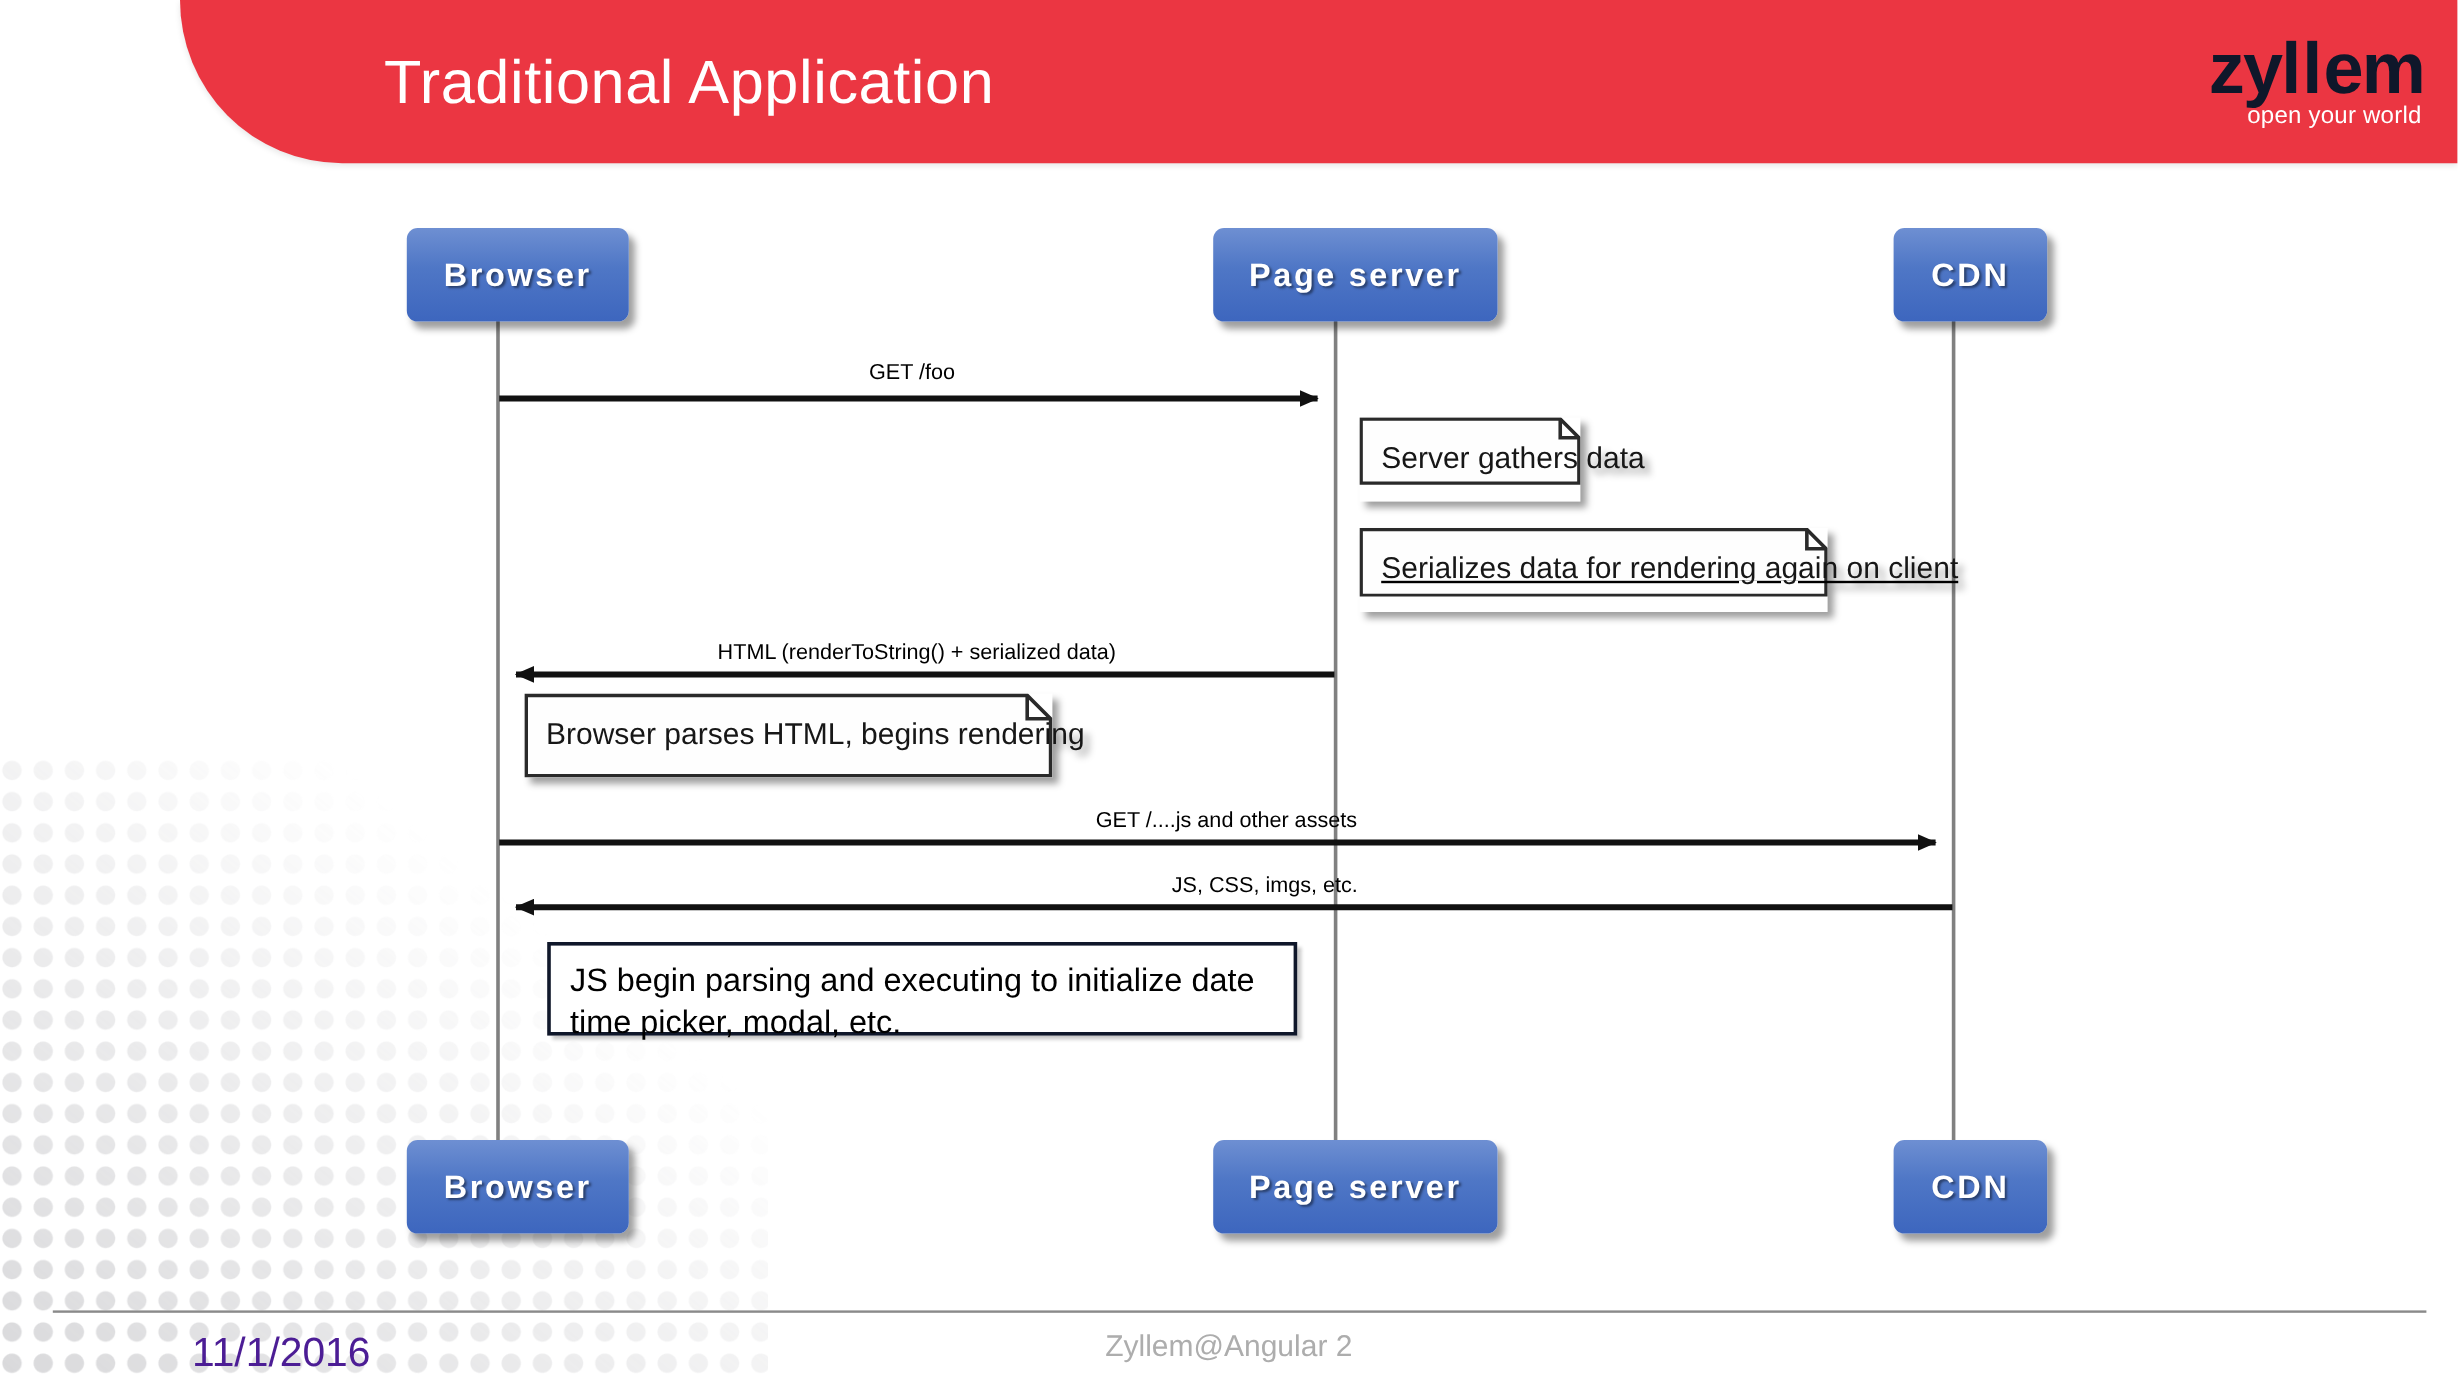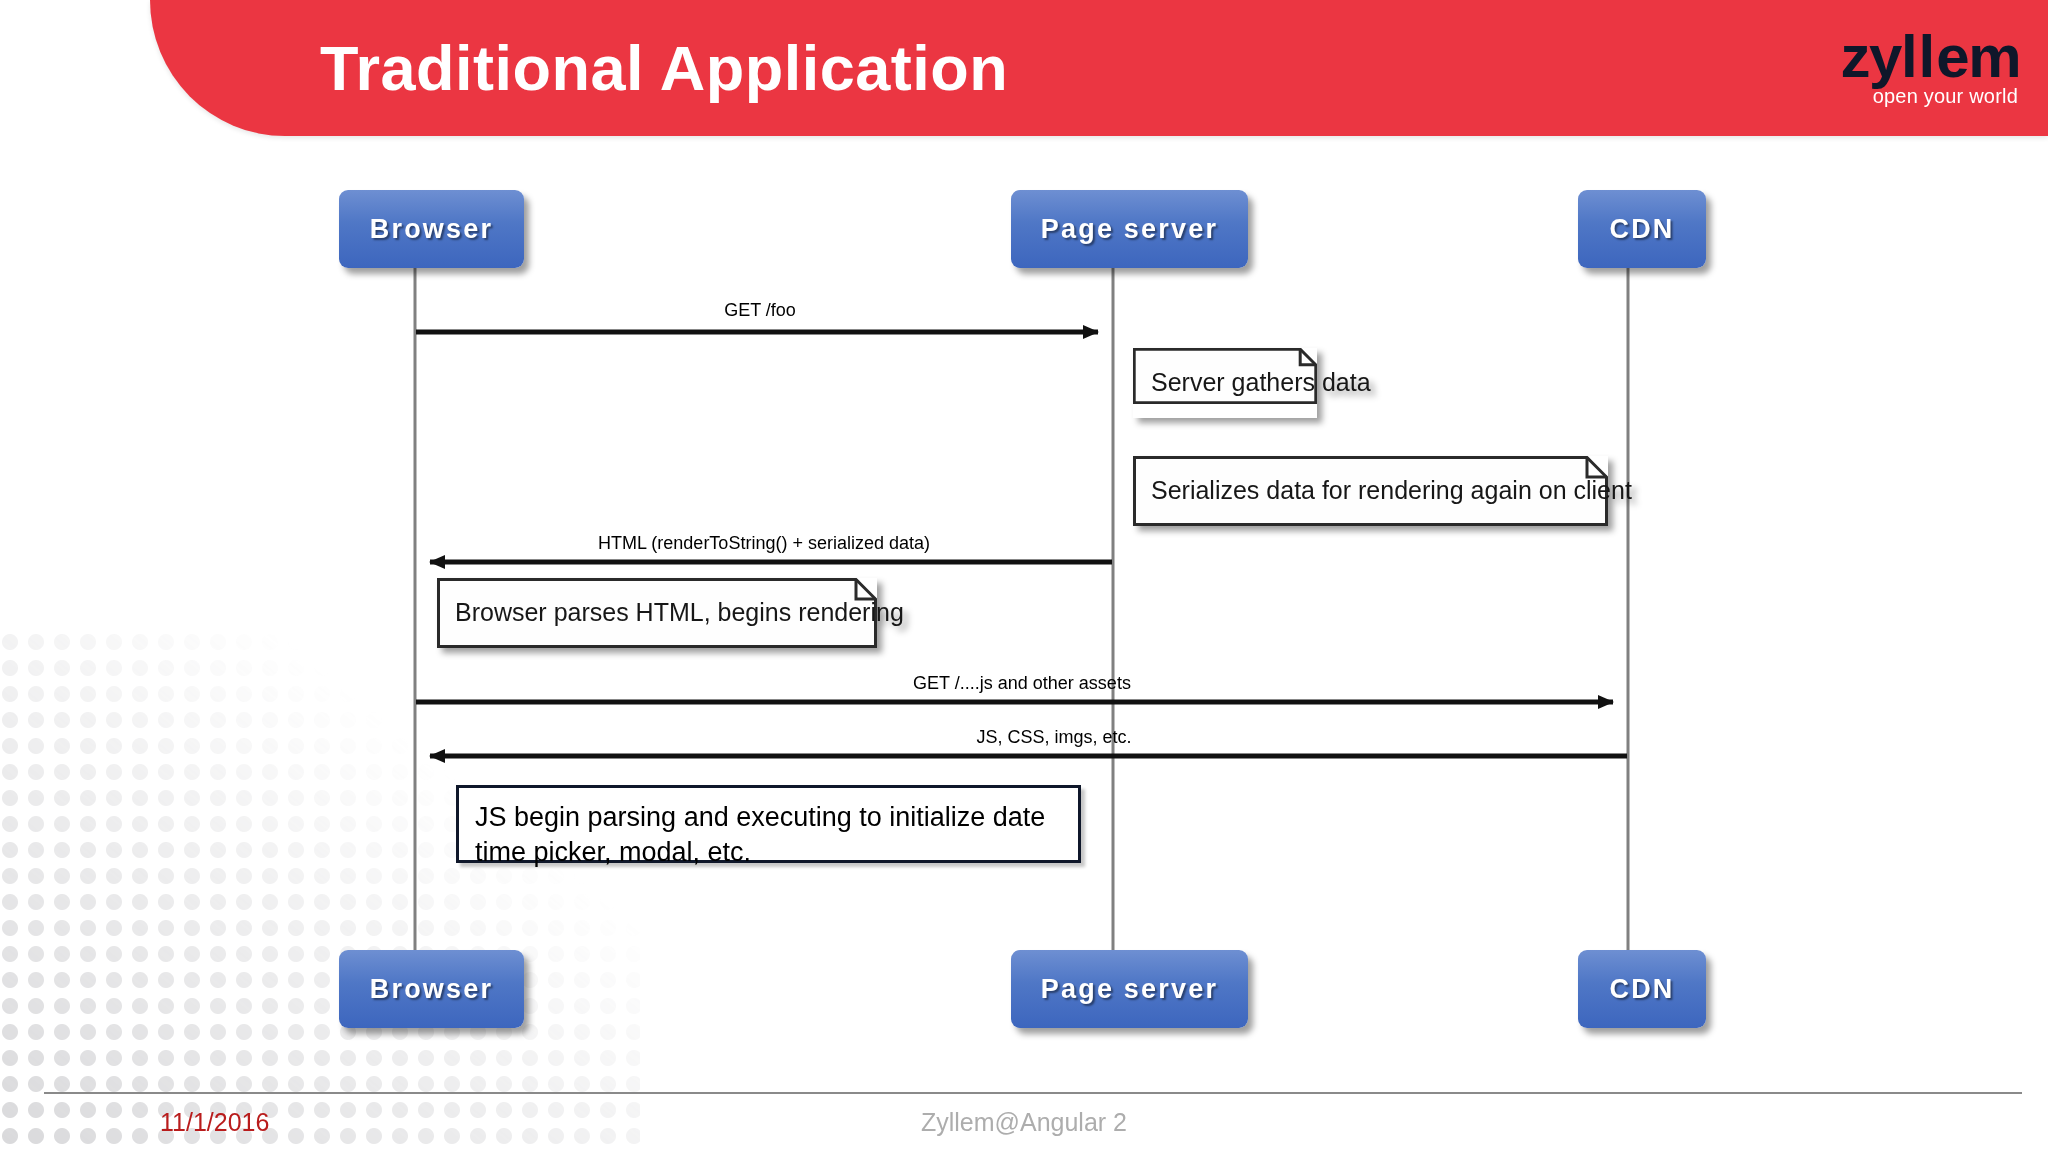--- a/index.html
+++ b/index.html
@@ -43,22 +43,22 @@
     border-bottom-left-radius: 135px 136px;
     z-index: 3;
     box-shadow: 0 2px 5px rgba(0,0,0,0.10);
   }
   .banner-title {
     position: absolute;
     left: 170px;
     top: 50%;
     transform: translateY(-50%);
     color: #ffffff;
-    font-size: 63px;
-    font-weight: 700;
+    font-size: 51px;
+    font-weight: 400;
     letter-spacing: 0.5px;
     white-space: nowrap;
     line-height: 1;
   }
   .logo {
     position: absolute;
     right: 28px;
     top: 50%;
     transform: translateY(-50%);
     text-align: right;
@@ -176,22 +176,22 @@
     right: 26px;
     top: 1092px;
     height: 2px;
     background: #8a8a8a;
     z-index: 3;
   }
   .footer-date {
     position: absolute;
     left: 160px;
     top: 1108px;
-    color: #b91c1c;
-    font-size: 25px;
+    color: #4c1d95;
+    font-size: 34px;
     z-index: 3;
   }
   .footer-center {
     position: absolute;
     left: 0;
     right: 0;
     top: 1108px;
     text-align: center;
     color: #adadad;
     font-size: 25px;
@@ -276,21 +276,21 @@
 <div class="msg-label" style="left:1022px; top:727px;margin-left:32px;">JS, CSS, imgs, etc.</div>
 
 <div class="note" style="left:1133px; top:348px; width:184px; height:70px;">
   <svg class="note-shape" viewBox="0 0 230 70" preserveAspectRatio="none">
     <path d="M1.5,1.5 L209,1.5 L228.5,21 L228.5,68.5 L1.5,68.5 Z" fill="#fefefe" stroke="#2a2a2a" stroke-width="3" vector-effect="non-scaling-stroke"></path>
     <path d="M209,1.5 L209,21 L228.5,21" fill="none" stroke="#2a2a2a" stroke-width="3" vector-effect="non-scaling-stroke"></path>
   </svg>
   <div class="note-text">Server gathers data</div>
 </div>
 
-<div class="note" style="left:1133px; top:456px; width:475px; height:70px;">
+<div class="note" style="left:1133px; top:440px; width:390px; height:70px;text-decoration:underline;">
   <svg class="note-shape" viewBox="0 0 475 70" preserveAspectRatio="none">
     <path d="M1.5,1.5 L454,1.5 L473.5,21 L473.5,68.5 L1.5,68.5 Z" fill="#fefefe" stroke="#2a2a2a" stroke-width="3" vector-effect="non-scaling-stroke"></path>
     <path d="M454,1.5 L454,21 L473.5,21" fill="none" stroke="#2a2a2a" stroke-width="3" vector-effect="non-scaling-stroke"></path>
   </svg>
   <div class="note-text">Serializes data for rendering again on client</div>
 </div>
 
 <div class="note" style="left:437px; top:578px; width:440px; height:70px;">
   <svg class="note-shape" viewBox="0 0 440 70" preserveAspectRatio="none">
     <path d="M1.5,1.5 L419,1.5 L438.5,21 L438.5,68.5 L1.5,68.5 Z" fill="#fefefe" stroke="#2a2a2a" stroke-width="3" vector-effect="non-scaling-stroke"></path>

